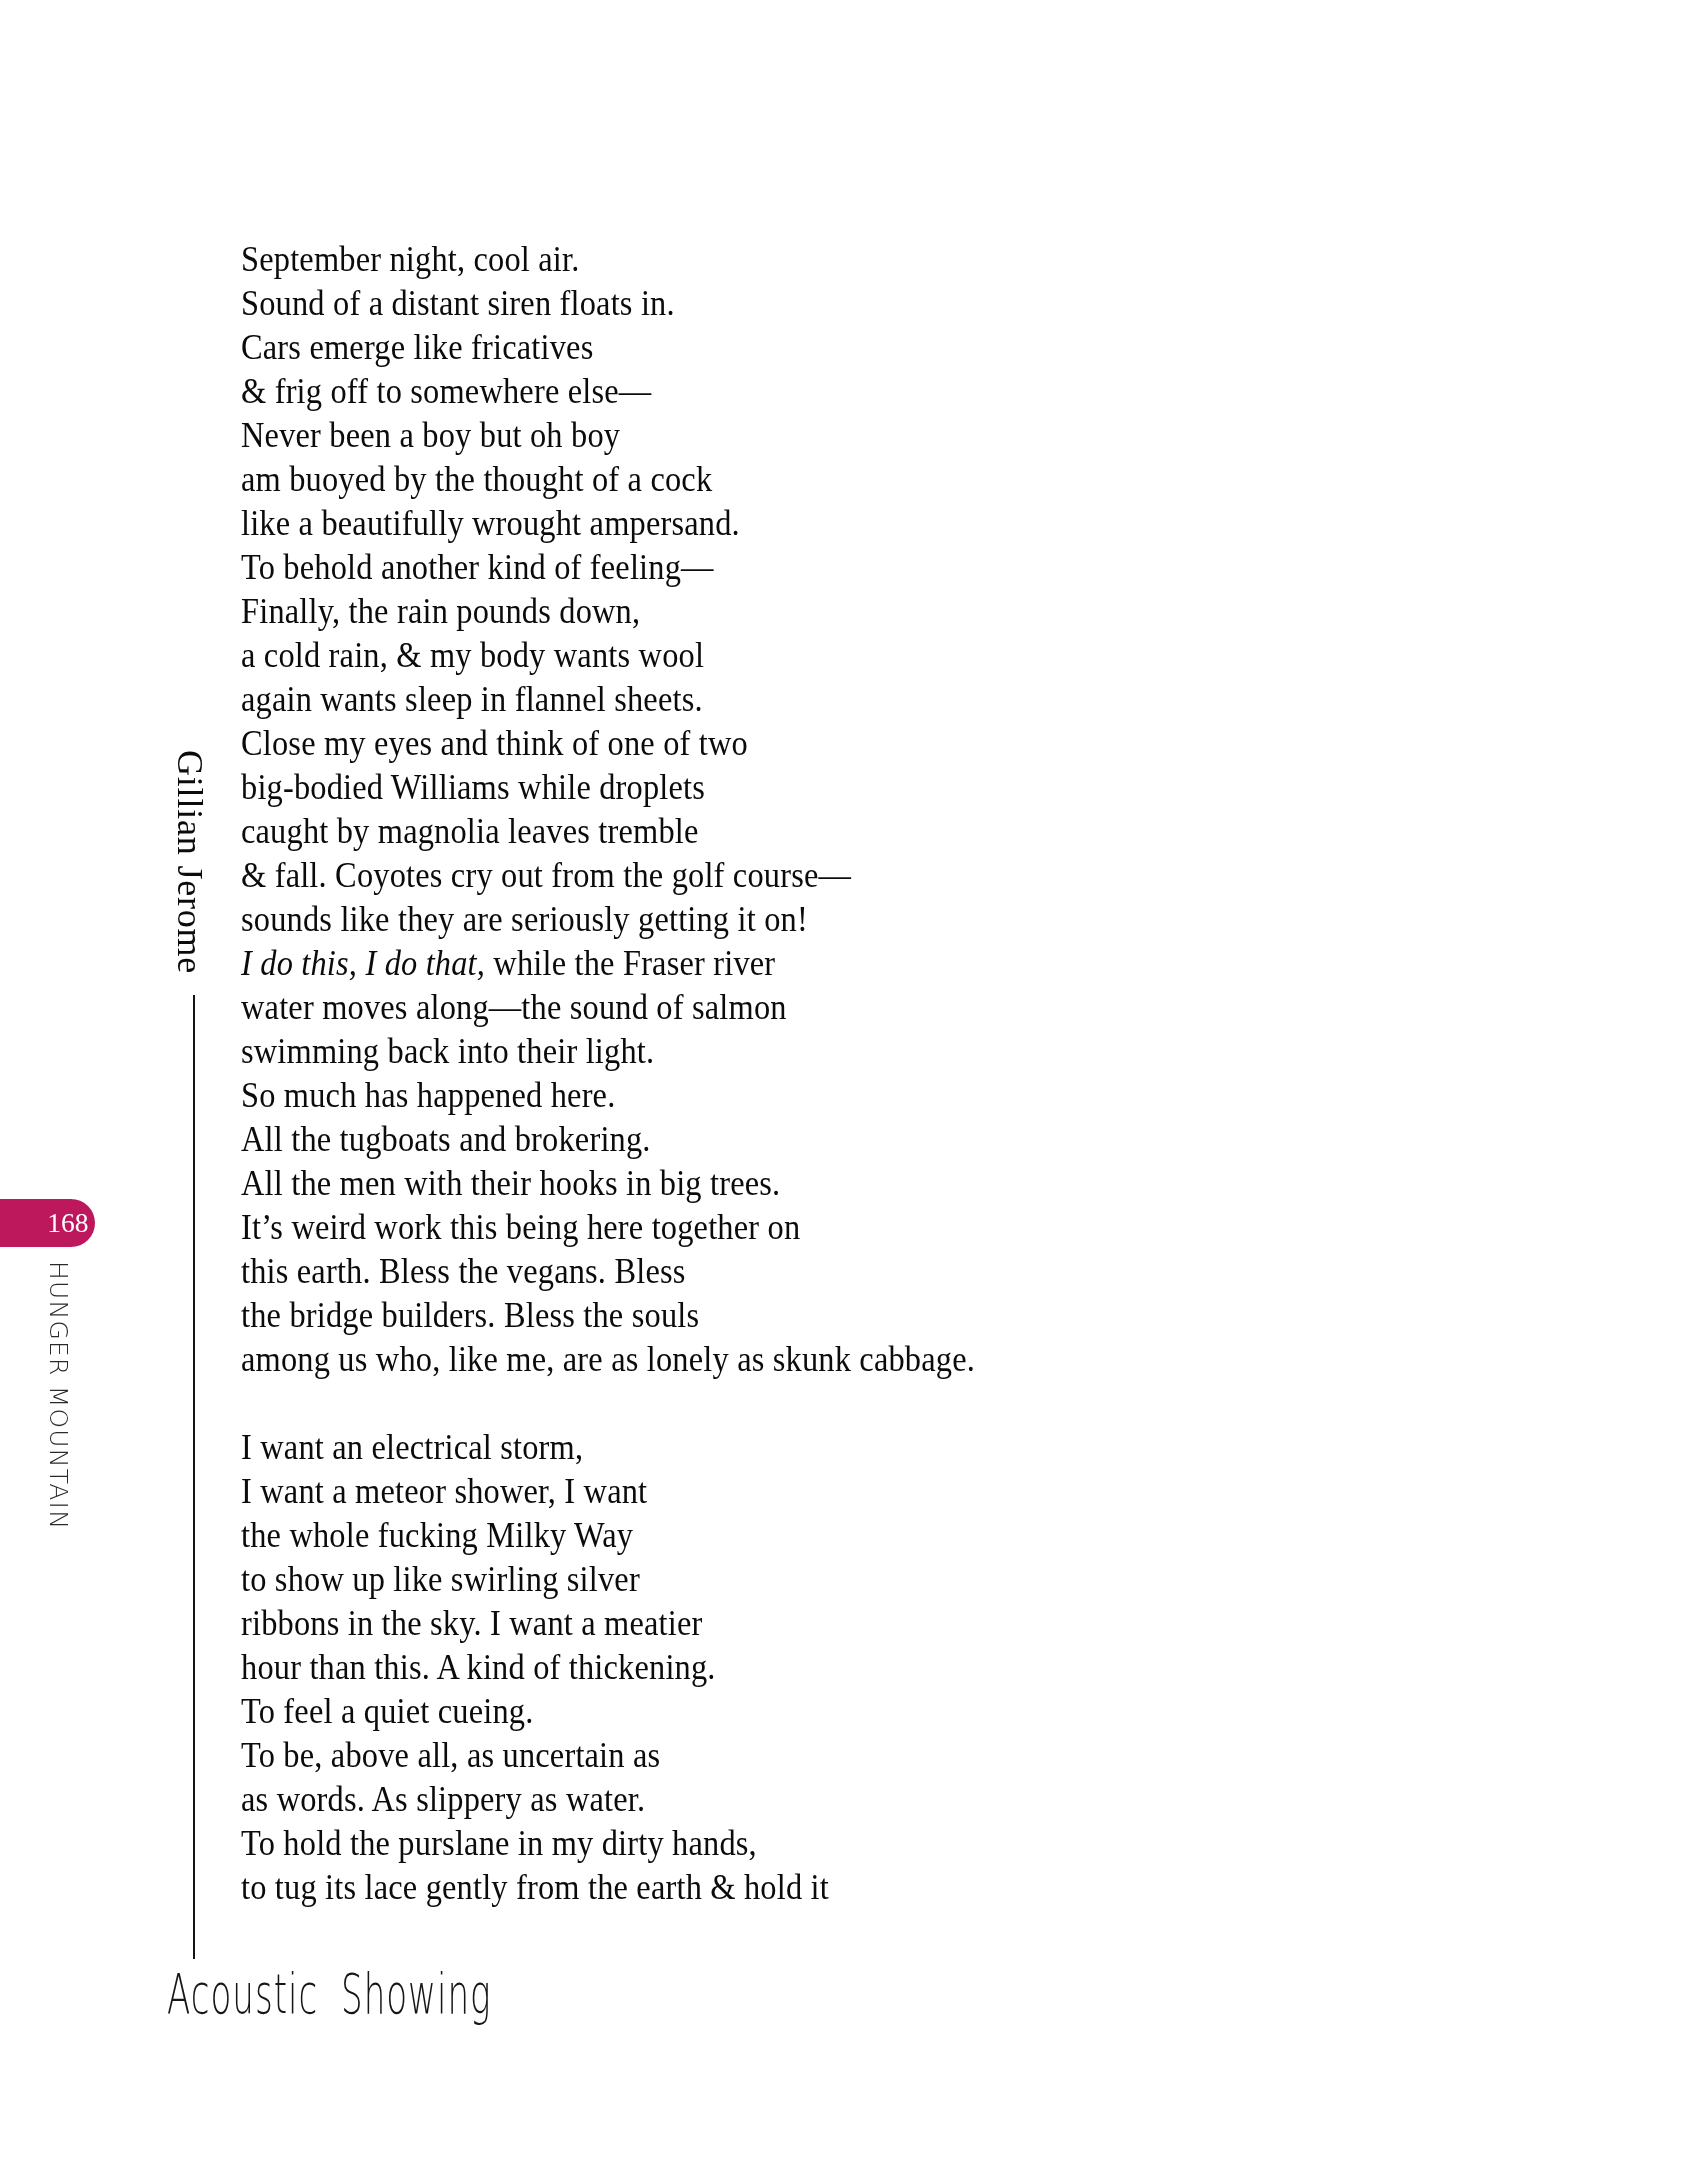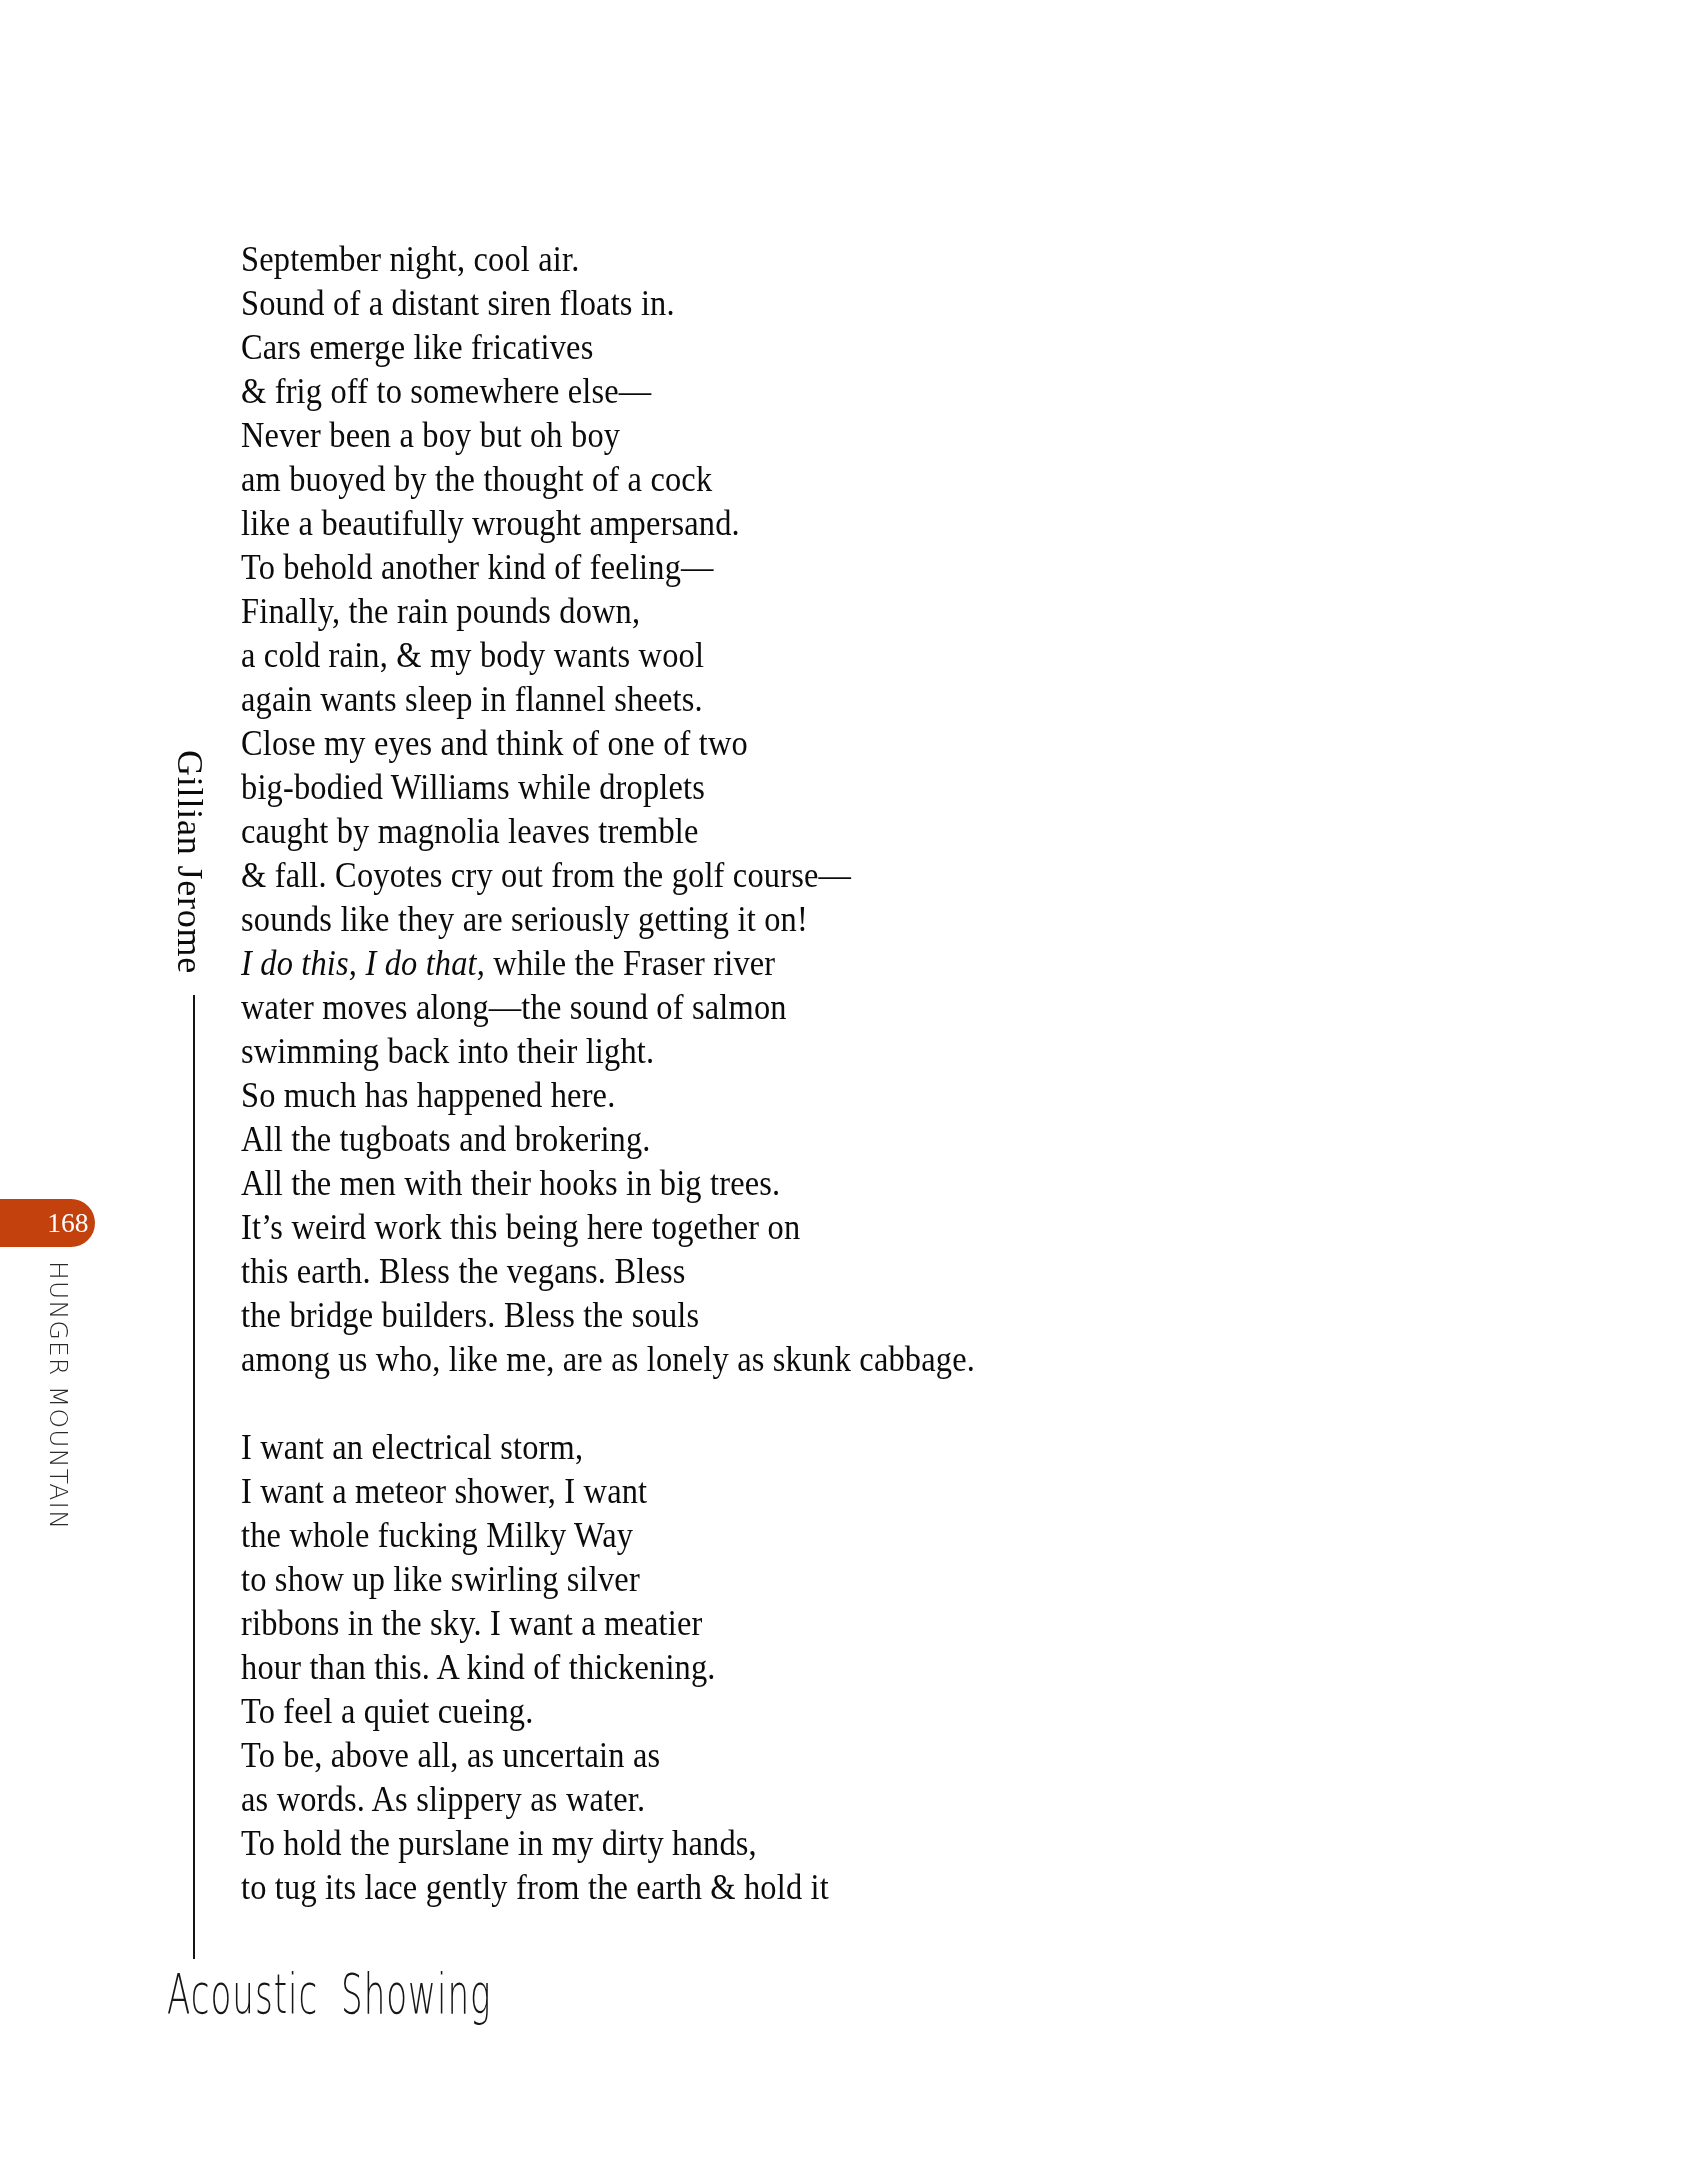--- a/index.html
+++ b/index.html
@@ -55,21 +55,21 @@
     background: #141414;
   }
 
   
   .pagenum-pill {
     position: absolute;
     left: 0;
     top: 1199px;
     width: 95px;
     height: 48px;
-    background: #c2410c;
+    background: #be185d;
     border-radius: 0 24px 24px 0;
     display: flex;
     align-items: center;
     justify-content: flex-end;
     padding-right: 6.5px;
     box-sizing: border-box;
   }
   .pagenum-pill .num {
     color: #ffffff;
     font-size: 27.5px;

